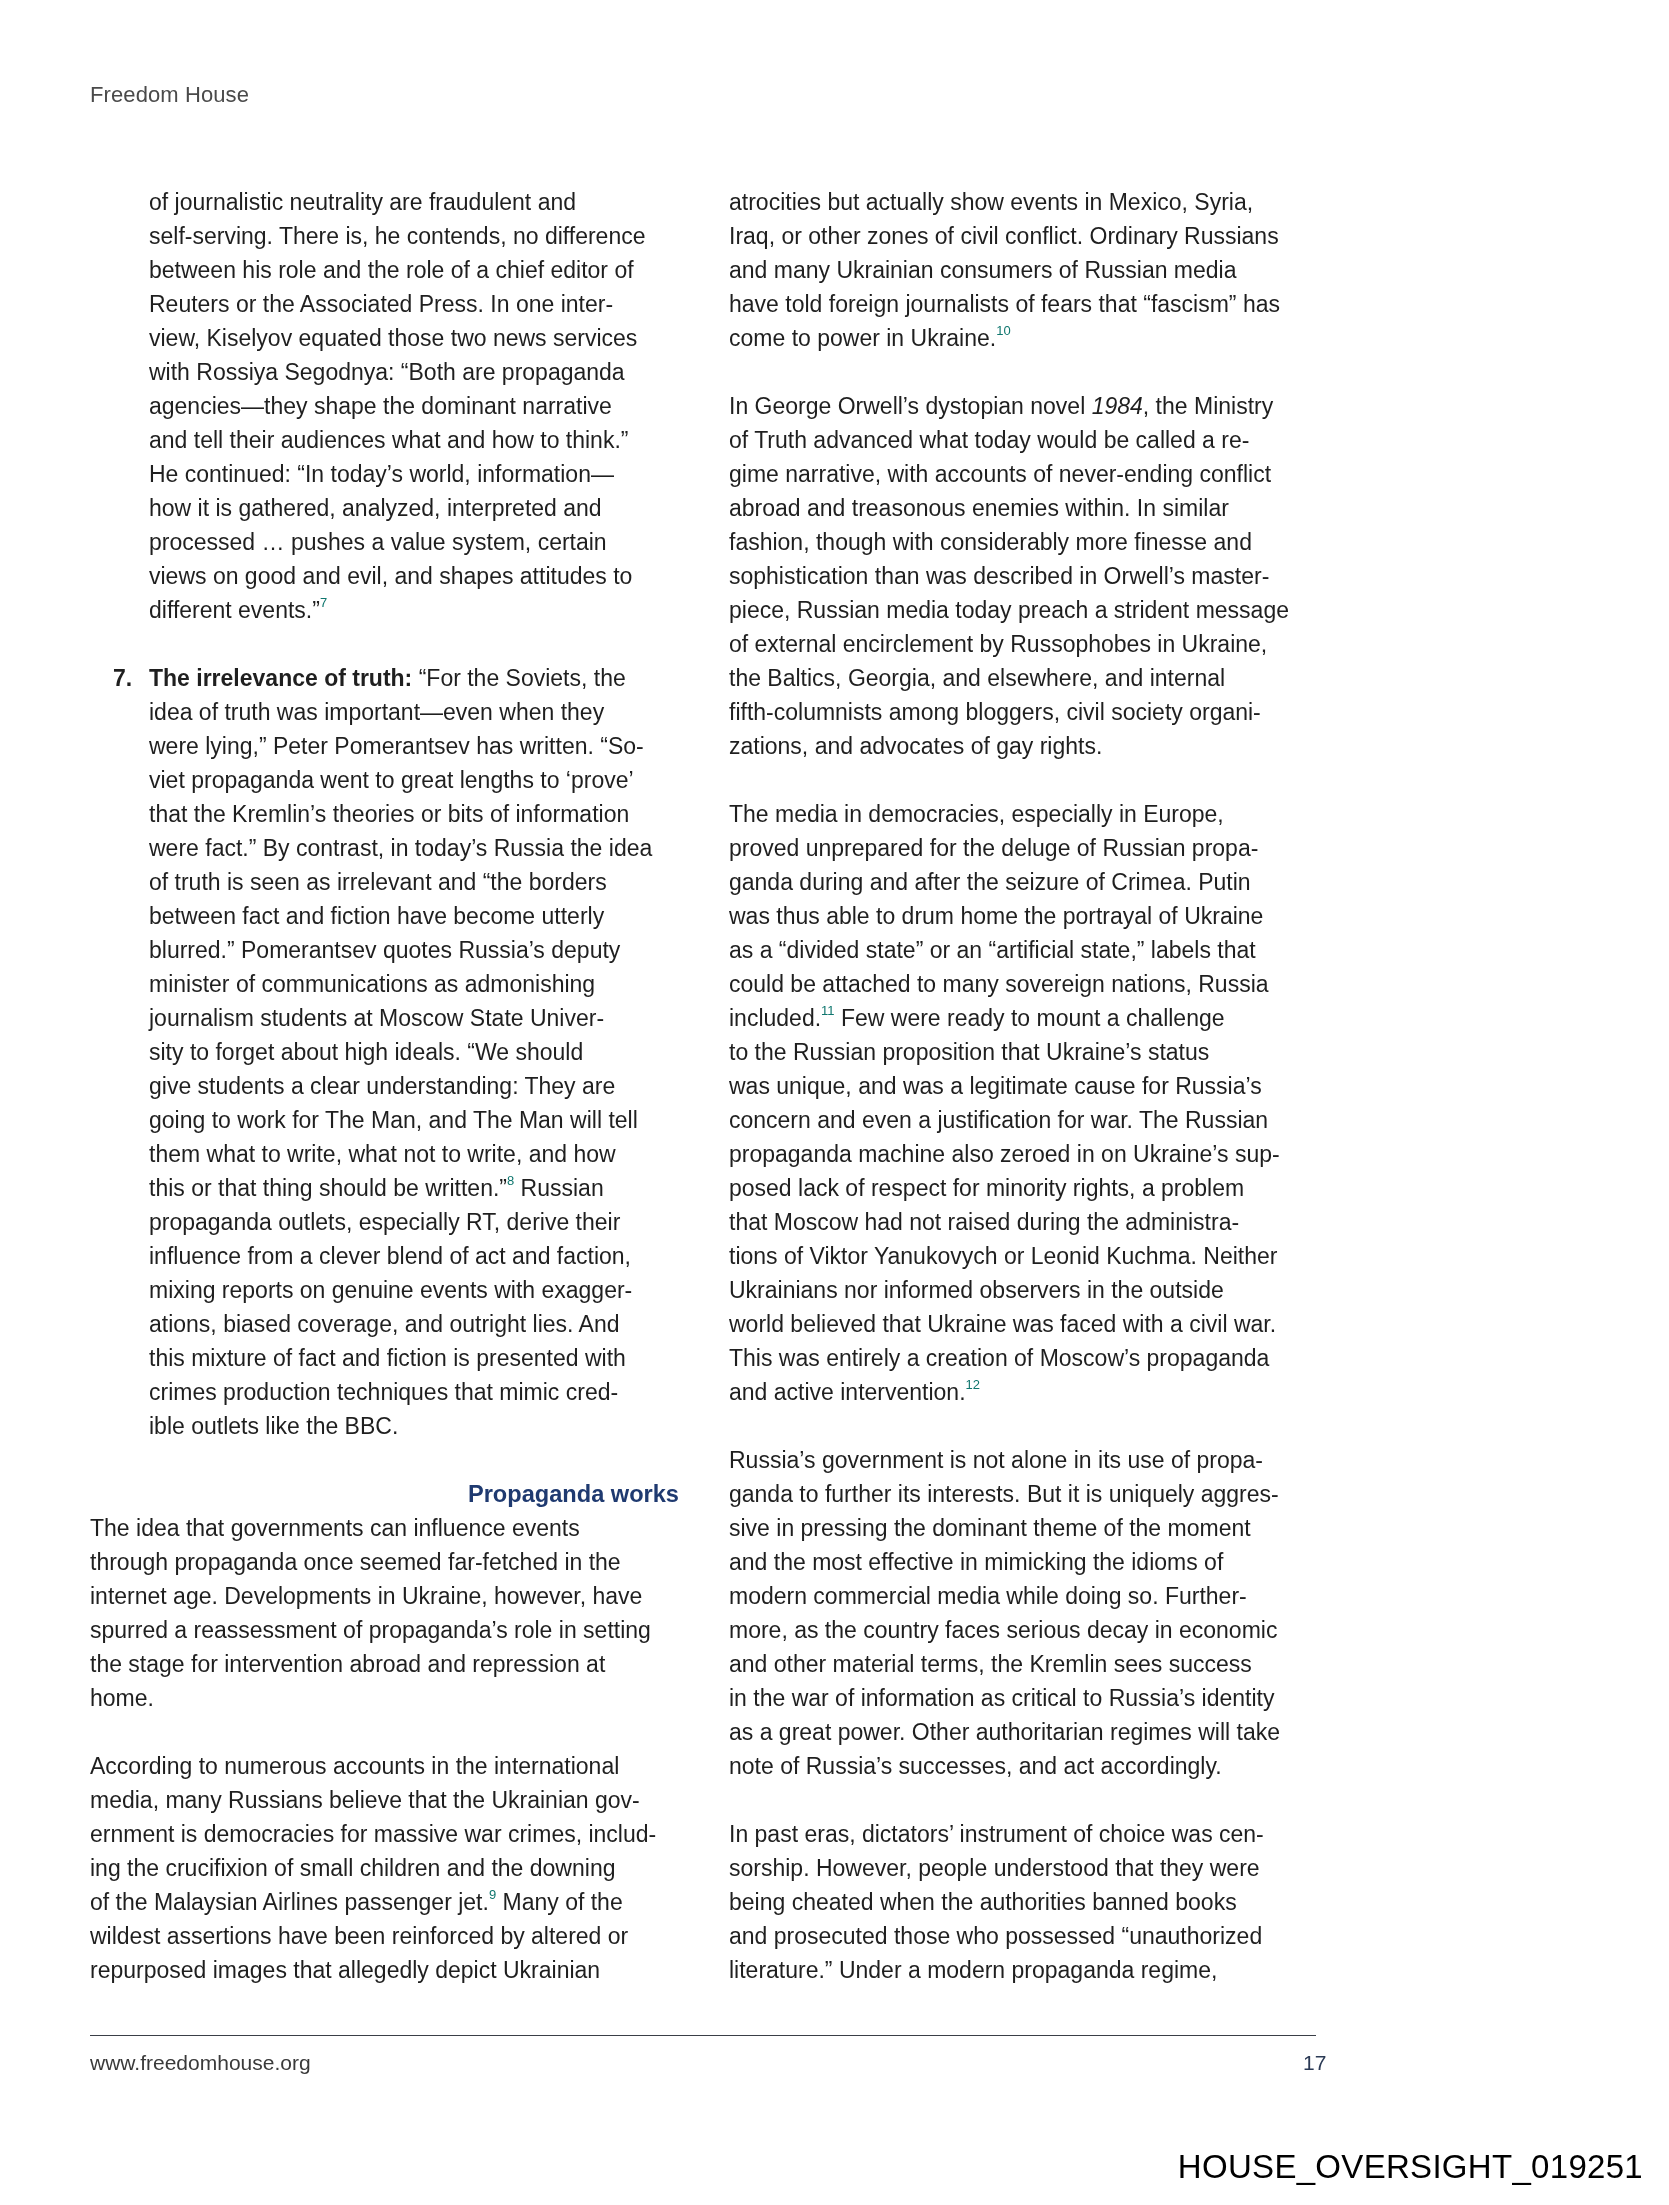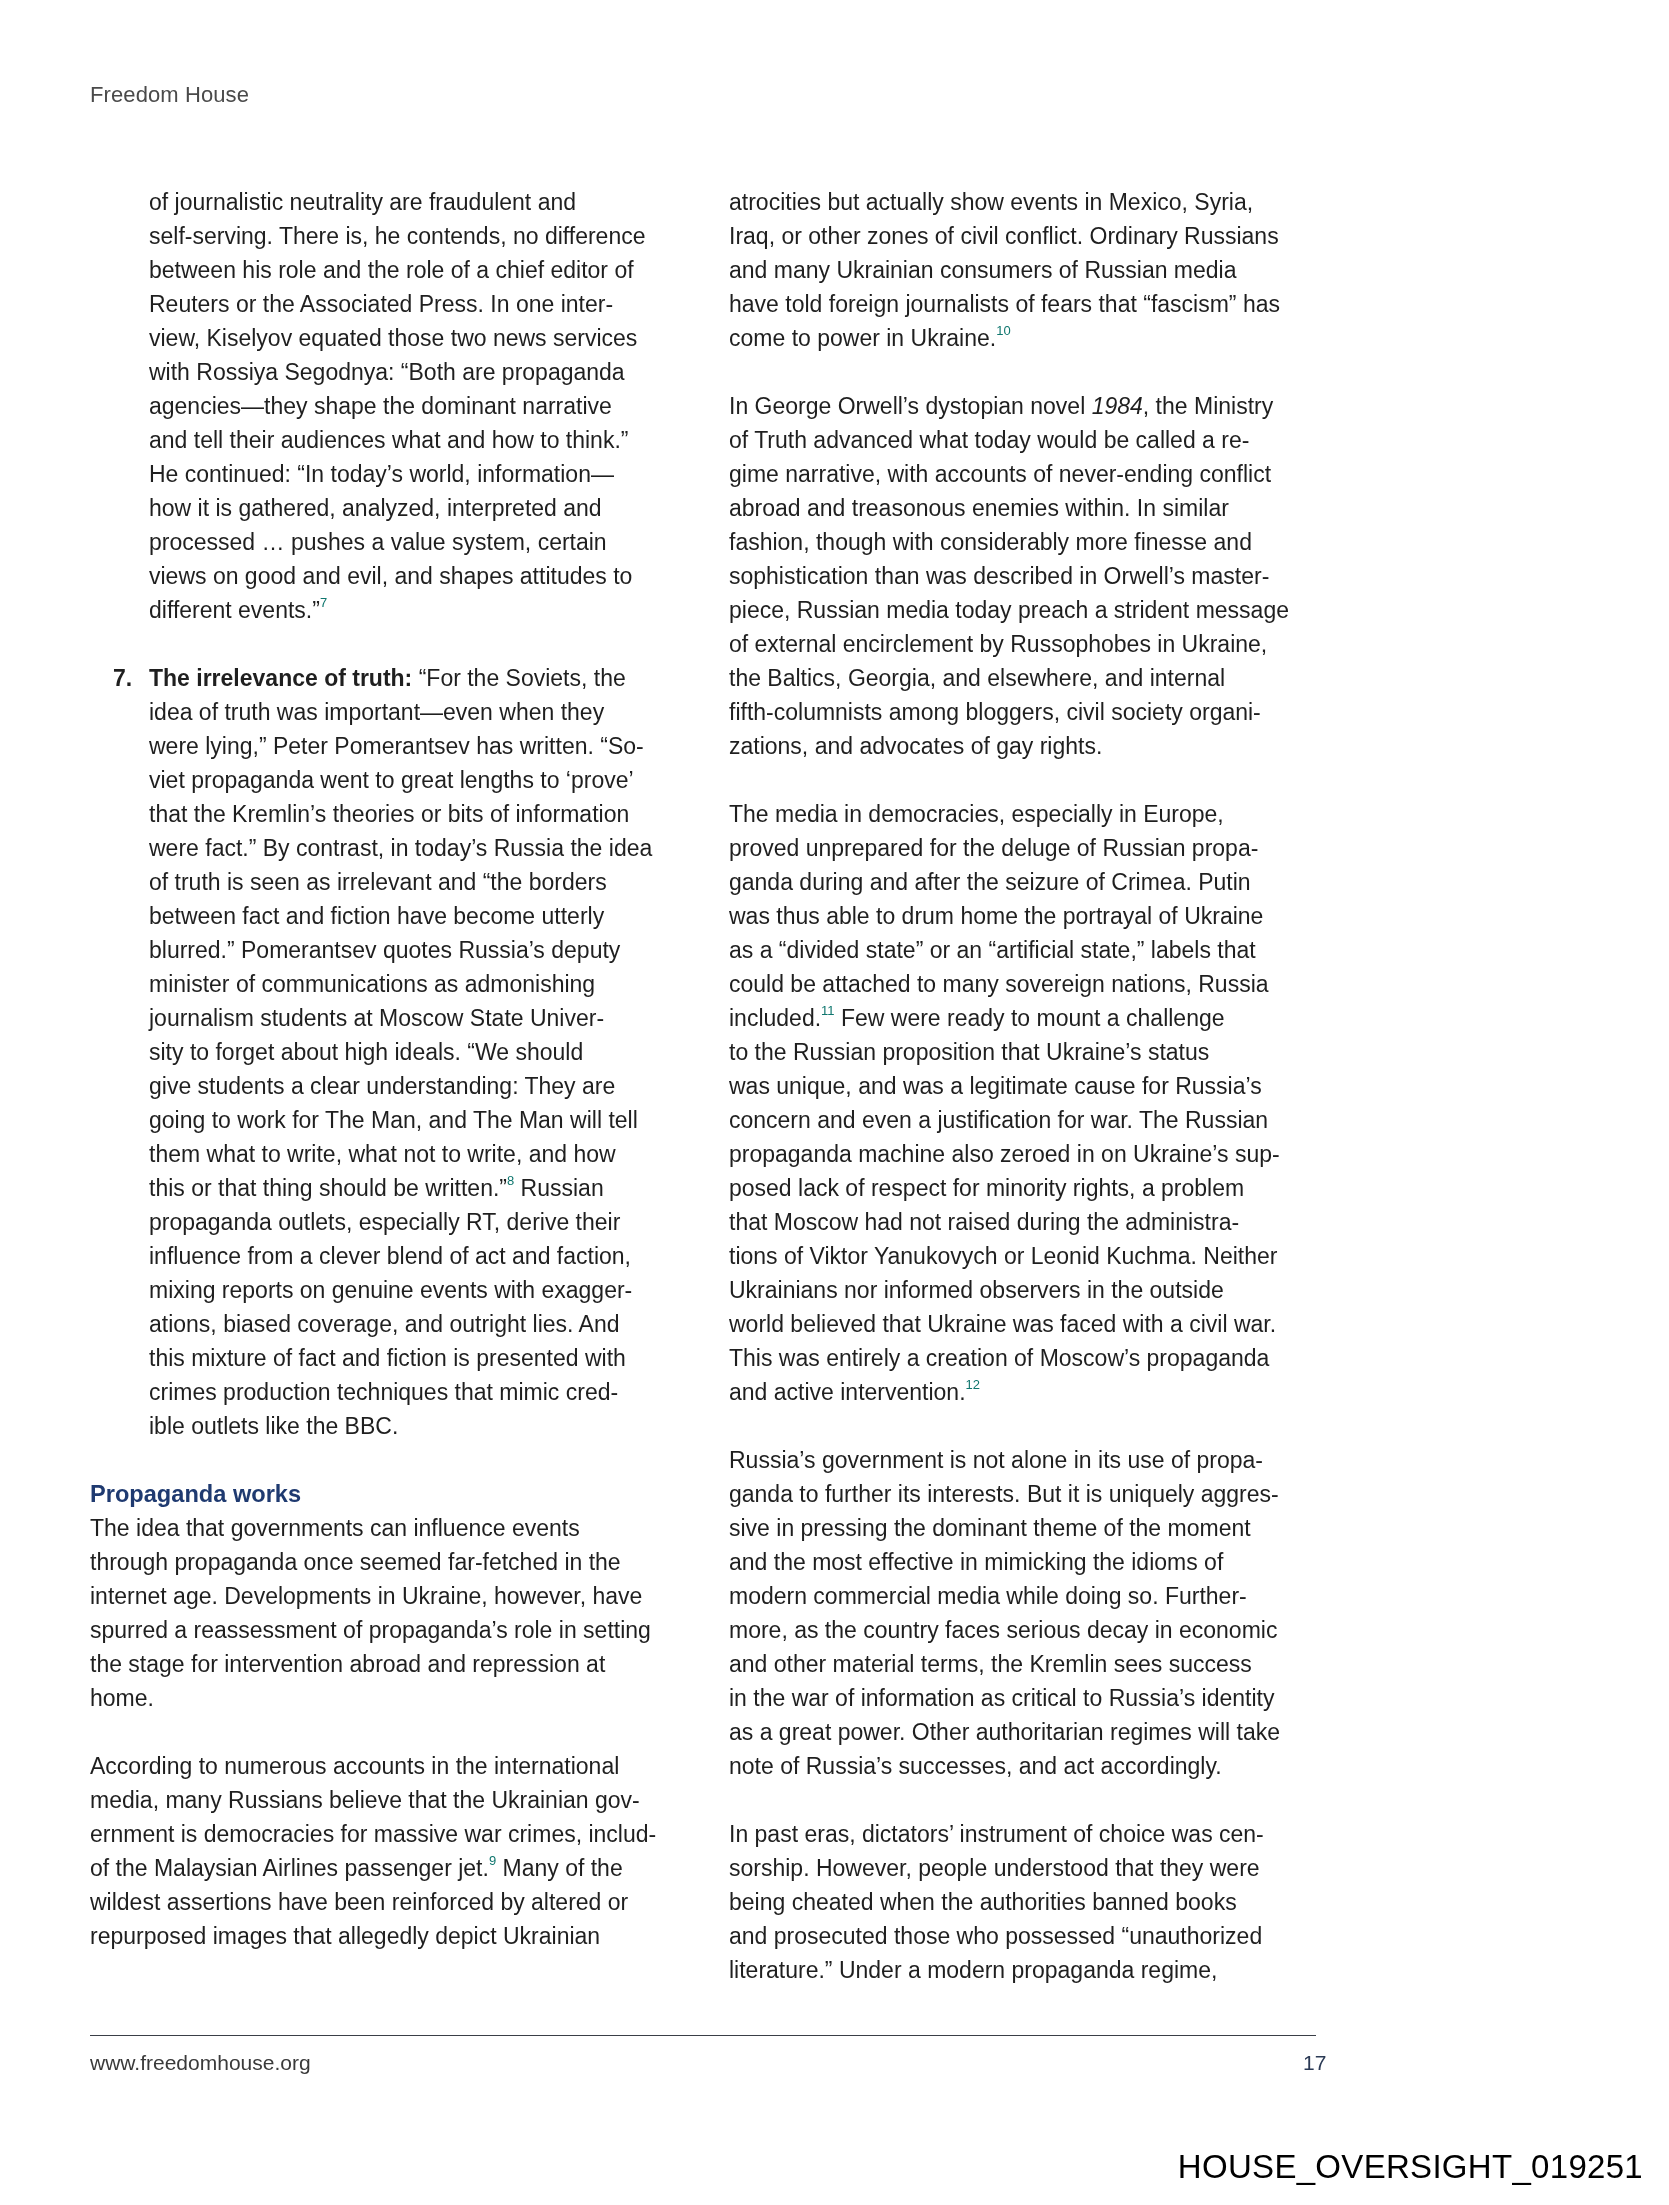--- a/index.html
+++ b/index.html
@@ -11,21 +11,21 @@
   .col-left { left: 90px; width: 589px; }
   .col-right { left: 729px; width: 599px; }
   .line { white-space: nowrap; height: 34px; }
   .indent { padding-left: 59px; }
   .list-item { position: relative; }
   .list-num { position: absolute; left: 23px; font-weight: 700; }
   .bold { font-weight: 700; }
   .italic { font-style: italic; margin-top: 12px; }
   sup { font-size: 13px; line-height: 0; position: relative; top: -2.6px; color: #0f766e; }
   .gap { height: 34px; }
-  .section-heading { color: #1f3a70; font-weight: 700; font-size: 23.6px; white-space: nowrap; height: 34px; }
+  .section-heading { color: #1f3a70; font-weight: 700; font-size: 23.6px; white-space: nowrap; height: 34px; text-align: right; }
   .footer-rule { position: absolute; left: 90px; top: 2035px; width: 1226px; height: 0; border-top: 1.3px solid #3a3f47; }
   .footer-url { position: absolute; left: 90px; top: 2051px; font-size: 21px; color: #3a3a3a; }
   .footer-page { position: absolute; left: 1303px; top: 2051px; font-size: 21px; color: #2b3a55; }
   .bates { position: absolute; right: 26px; top: 2148px; font-size: 33px; color: #000;
            font-family: "Liberation Sans", sans-serif; letter-spacing: 0.3px; }
 </style>
 </head>
 <body>
 
 <div class="running-head">Freedom House</div>
@@ -93,20 +93,21 @@
       <div class="line">internet age. Developments in Ukraine, however, have</div>
       <div class="line">spurred a reassessment of propaganda’s role in setting</div>
       <div class="line">the stage for intervention abroad and repression at</div>
       <div class="line">home.</div>
     </div>
   <div class="gap"></div>
   <div id="sec-p2a">
       <div class="line">According to numerous accounts in the international</div>
       <div class="line">media, many Russians believe that the Ukrainian gov-</div>
       <div class="line">ernment is democracies for massive war crimes, includ-</div>
+      <div class="line">ing the crucifixion of small children and the downing</div>
     </div>
   <div class="line">
     <span>of the Malaysian Airlines passenger jet.</span><sup>9</sup><span> Many of the</span>
   </div>
   <div id="sec-p2b">
       <div class="line">wildest assertions have been reinforced by altered or</div>
       <div class="line">repurposed images that allegedly depict Ukrainian</div>
     </div>
 </div>
 

